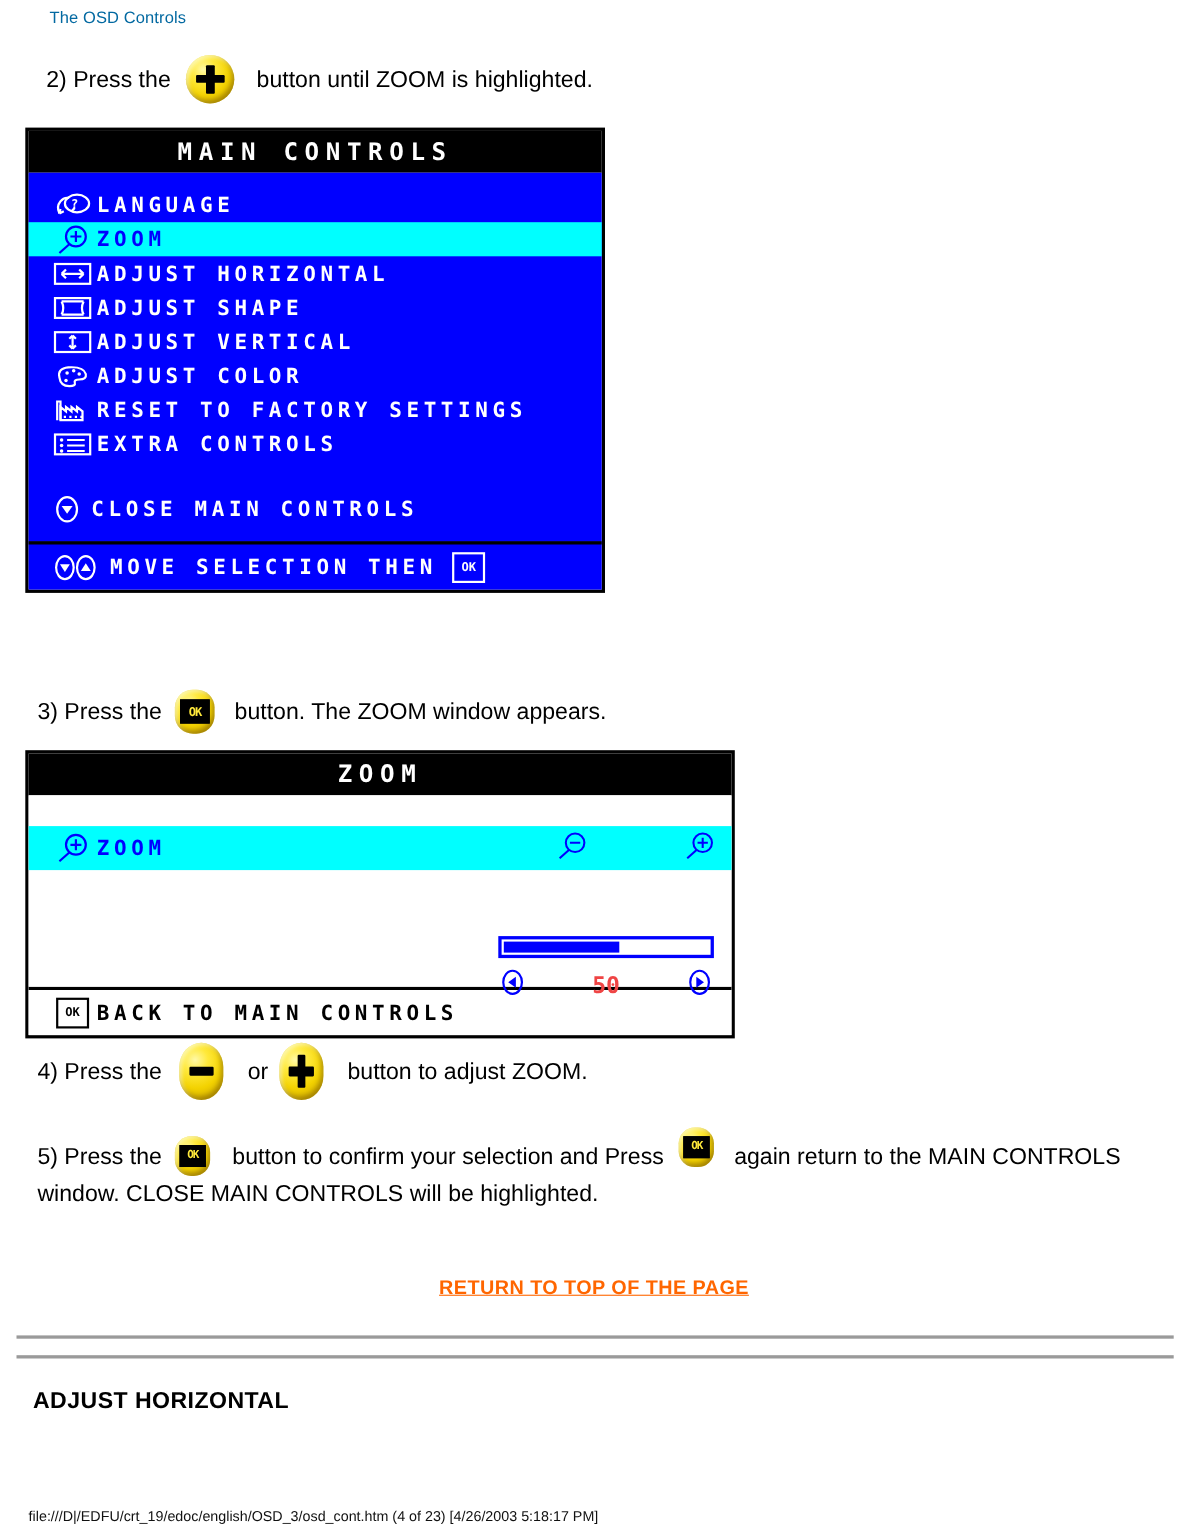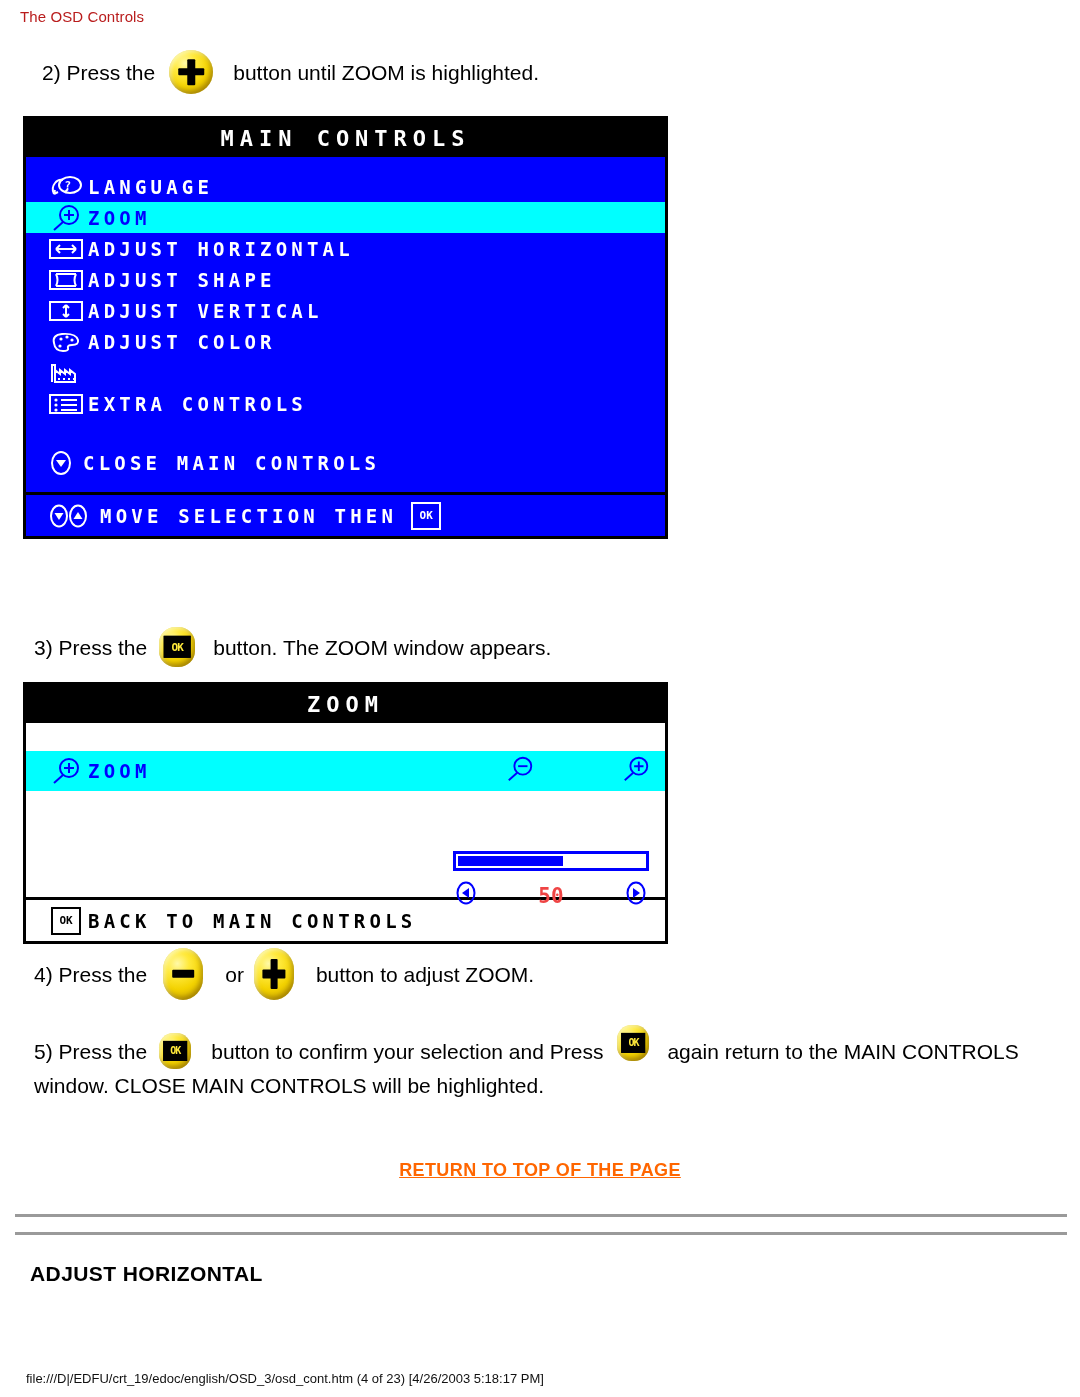--- a/index.html
+++ b/index.html
@@ -11,24 +11,24 @@
     width: 1080px;
     height: 1397px;
     position: relative;
     font-family: "Liberation Sans", sans-serif;
     color: #000000;
     overflow: hidden;
   }
 
   .page-header {
     position: absolute;
-    left: 20px;
+    left: 45px;
     top: 8px;
     font-size: 15px;
-    color: #b91c1c;
+    color: #0369a1;
     letter-spacing: 0.1px;
   }
 
   .step-line {
     position: absolute;
     font-size: 21px;
     color: #000;
     white-space: nowrap;
     display: flex;
     align-items: center;
@@ -273,21 +273,21 @@
 <div class="page-header">The OSD Controls</div>
 
 <div class="step-line" style="left:30px; top:50px;">
   <span class="txt">2) Press the</span>
   <span style="width:14px"></span>
   <span class="btn round-plus glyph-plus"></span>
   <span style="width:8px"></span>
   <span class="txt">button until ZOOM is highlighted.</span>
 </div>
 
-<div class="osd" style="left:23px; top:116px; width:645px;text-align:right;">
+<div class="osd" style="left:23px; top:116px; width:527px;text-align:right;">
   <div class="osd-title">MAIN CONTROLS</div>
   <div class="osd-body">
     <div class="osd-spacer"></div>
 
     <div class="osd-row">
       <span class="ico">
         <svg width="34" height="26" viewBox="0 0 34 26">
             <g fill="none" stroke="#fff" stroke-width="2">
           <path d="M5 20 Q2 14 6 9 Q9 5 14 6"></path>
               <path d="M5 20 l4 -2 M5 20 l1 -4"></path>
@@ -357,20 +357,21 @@
     </div>
 
     <div class="osd-row">
       <span class="ico">
         <svg width="36" height="24" viewBox="0 0 36 24">
             <path d="M4 21 V4 h3 v17" stroke="#fff" stroke-width="2" fill="none"></path>
         <path d="M7 21 V9 l5 4 V9 l5 4 V9 l5 4 V9 l5 4 V21 Z" stroke="#fff" stroke-width="2" fill="none"></path>
         <path d="M10 18 h2 M15 18 h2 M20 18 h2 M25 18 h2" stroke="#fff" stroke-width="2"></path>
           </svg>
       </span>
+      <span class="label">RESET TO FACTORY SETTINGS</span>
     </div>
 
     <div class="osd-row">
       <span class="ico">
         <svg width="36" height="24" viewBox="0 0 36 24">
             <rect x="2" y="3" width="32" height="18" fill="none" stroke="#fff" stroke-width="2"></rect>
         <circle cx="8" cy="8" r="1.6" fill="#fff"></circle>
             <circle cx="8" cy="13" r="1.6" fill="#fff"></circle>
             <circle cx="8" cy="18" r="1.6" fill="#fff"></circle>
         <path d="M13 8 h16 M13 13 h16 M13 18 h16" stroke="#fff" stroke-width="2"></path>

